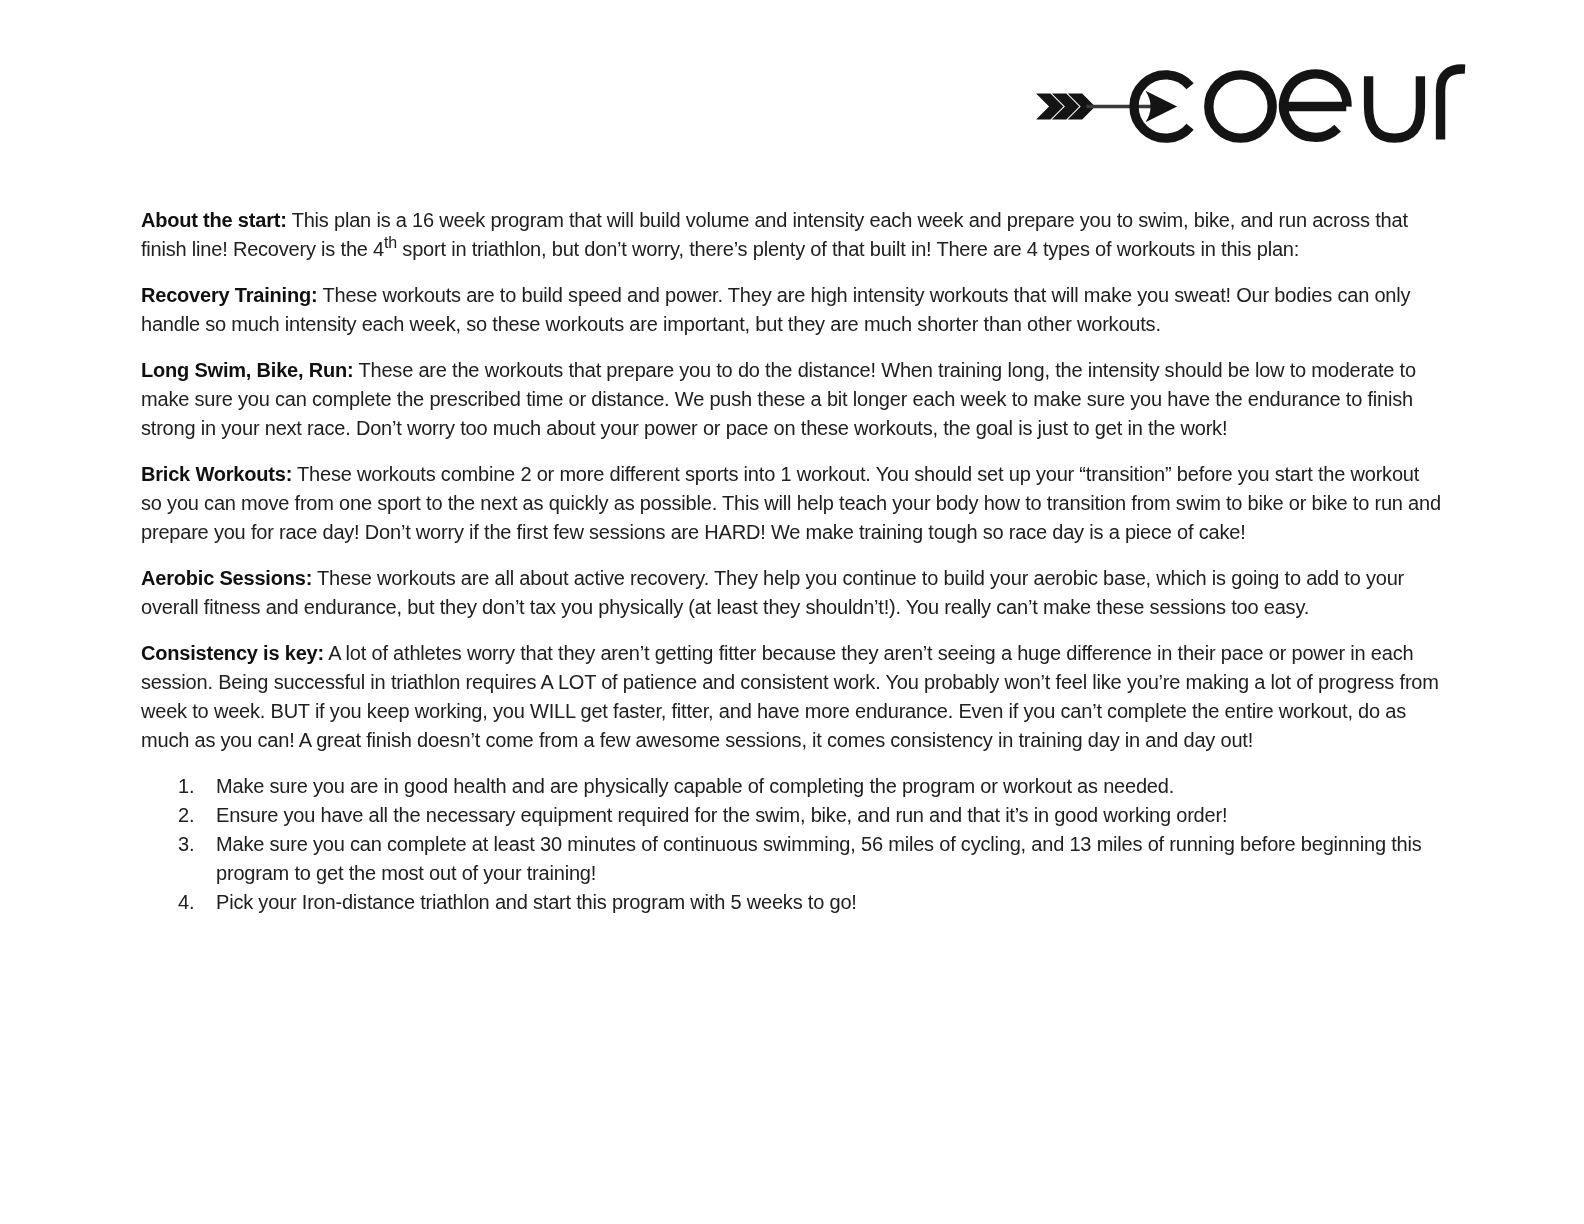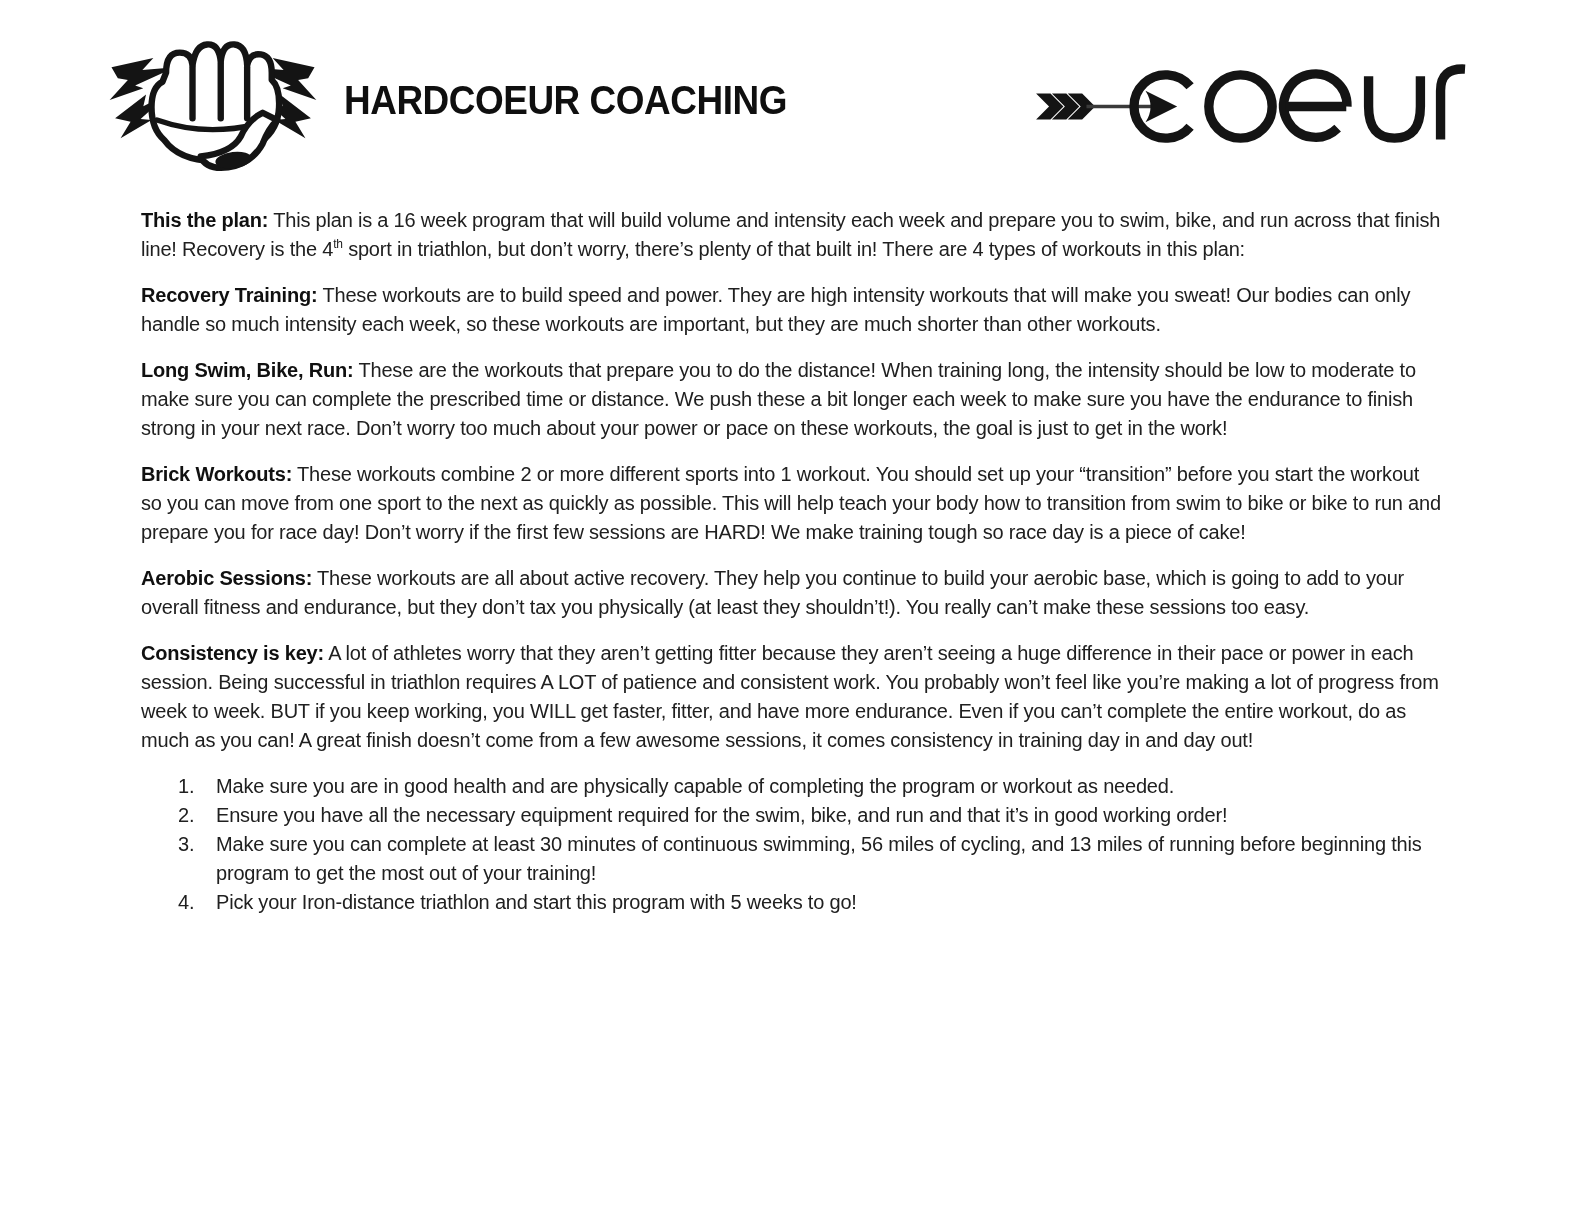--- a/index.html
+++ b/index.html
@@ -27,52 +27,33 @@
   .coeur-wrap{margin-left:auto;margin-top:16px;}
   
   .doc{
     margin:30px 140px 0 141px;
     font-size:20px;line-height:29px;
     letter-spacing:-0.2px;
   }
   .doc p{margin:0 0 17px 0;}
   .doc strong{font-weight:700;color:#101010;}
   .indent{margin-left:75px;}
-  sup{font-size:12px;line-height:0;vertical-align:super;}
+  sup{font-size:16px;line-height:0;vertical-align:super;}
   .heading{margin-bottom:7px !important;}
   .num-list{margin-left:37px;}
   .num-row{display:flex;}
   .num-row .num{width:38px;flex:none;}
   .num-row .txt{flex:1;}
 </style>
 </head>
 <body>
 
 <div class="page">
 
   <div class="header">
-    <div class="brand">
-      <svg viewBox="0 0 235 160" width="214" height="146" aria-hidden="true">
-        <g id="lbolts" fill="#141414">
-          <path d="M6 44 L52 34 L40 47 L76 44 L32 64 L41 67 L4 80 L24 58 L13 56 Z"></path>
-          <path d="M10 100 L44 74 L41 87 L70 72 L38 101 L50 102 L16 122 L27 104 Z"></path>
-        </g>
-        <use href="#lbolts" transform="matrix(-1 0 0 1 235 0)"></use>
-        <g stroke="#141414" stroke-width="7" stroke-linejoin="round" stroke-linecap="round" fill="#ffffff">
-          <path d="M62 60 Q50 66 50 88 Q50 112 64 124 Q80 146 118 147 Q152 147 170 126 Q189 112 190 88 Q191 66 182 58 L182 50 Q182 32 170 30 Q158 28 155 42 Q154 20 141 19 Q128 18 126 38 Q124 18 111 19 Q98 20 95 42 Q94 28 81 28 Q66 28 66 50 Z"></path>
-          <path d="M95 44 L95 100" fill="none"></path>
-          <path d="M126 40 L126 100" fill="none"></path>
-          <path d="M155 44 L155 100" fill="none"></path>
-          <path d="M56 102 Q118 124 188 100" fill="none" stroke-width="6"></path>
-          <path d="M104 142 Q110 157 134 154 Q160 150 172 128 Q178 112 188 102 L172 94 Q156 102 148 120 Q138 138 104 142 Z"></path>
-          <ellipse cx="140" cy="146" rx="20" ry="9" transform="rotate(-7 140 146)" fill="#141414" stroke="none"></ellipse>
-        </g>
-      </svg>
-      <div class="brand-title">HARDCOEUR COACHING</div>
-    </div>
 
     <div class="coeur-wrap">
       <svg viewBox="0 0 600 132" width="432" height="95" aria-hidden="true">
 
         <g fill="#141414">
           <path d="M0 48 L20 48 L38 66 L20 84 L0 84 L18 66 Z"></path>
           <path d="M22 48 L42 48 L60 66 L42 84 L22 84 L40 66 Z"></path>
           <path d="M44 48 L64 48 L82 66 L64 84 L44 84 L62 66 Z"></path>
         </g>
 
@@ -88,21 +69,21 @@
           <path d="M462 24 L462 66 Q462 110 498 110 Q534 110 534 66 L534 24"></path>
           <path d="M562 112 L562 44 Q562 12 596 14"></path>
         </g>
       </svg>
     </div>
   </div>
 
   <div class="doc">
 
 
-    <p><strong>This the plan:</strong><span> This plan is a 16 week program that will build volume and intensity each week and prepare you to swim, bike, and run across that finish line! Recovery is the 4</span><sup>th</sup><span> sport in triathlon, but don’t worry, there’s plenty of that built in! There are 4 types of workouts in this plan:</span></p>
+    <p><strong>About the start:</strong><span> This plan is a 16 week program that will build volume and intensity each week and prepare you to swim, bike, and run across that finish line! Recovery is the 4</span><sup>th</sup><span> sport in triathlon, but don’t worry, there’s plenty of that built in! There are 4 types of workouts in this plan:</span></p>
 
     <p class="indent"><strong>Recovery Training:</strong><span> These workouts are to build speed and power. They are high intensity workouts that will make you sweat! Our bodies can only handle so much intensity each week, so these workouts are important, but they are much shorter than other workouts.</span></p>
 
     <p class="indent"><strong>Long Swim, Bike, Run:</strong><span> These are the workouts that prepare you to do the distance! When training long, the intensity should be low to moderate to make sure you can complete the prescribed time or distance. We push these a bit longer each week to make sure you have the endurance to finish strong in your next race. Don’t worry too much about your power or pace on these workouts, the goal is just to get in the work!</span></p>
 
     <p class="indent"><strong>Brick Workouts:</strong><span> These workouts combine 2 or more different sports into 1 workout. You should set up your “transition” before you start the workout so you can move from one sport to the next as quickly as possible. This will help teach your body how to transition from swim to bike or bike to run and prepare you for race day! Don’t worry if the first few sessions are HARD! We make training tough so race day is a piece of cake!</span></p>
 
     <p class="indent"><strong>Aerobic Sessions:</strong><span> These workouts are all about active recovery. They help you continue to build your aerobic base, which is going to add to your overall fitness and endurance, but they don’t tax you physically (at least they shouldn’t!). You really can’t make these sessions too easy.</span></p>
 
     <p><strong>Consistency is key:</strong><span> A lot of athletes worry that they aren’t getting fitter because they aren’t seeing a huge difference in their pace or power in each session. Being successful in triathlon requires A LOT of patience and consistent work. You probably won’t feel like you’re making a lot of progress from week to week. BUT if you keep working, you WILL get faster, fitter, and have more endurance. Even if you can’t complete the entire workout, do as much as you can! A great finish doesn’t come from a few awesome sessions, it comes consistency in training day in and day out!</span></p>

